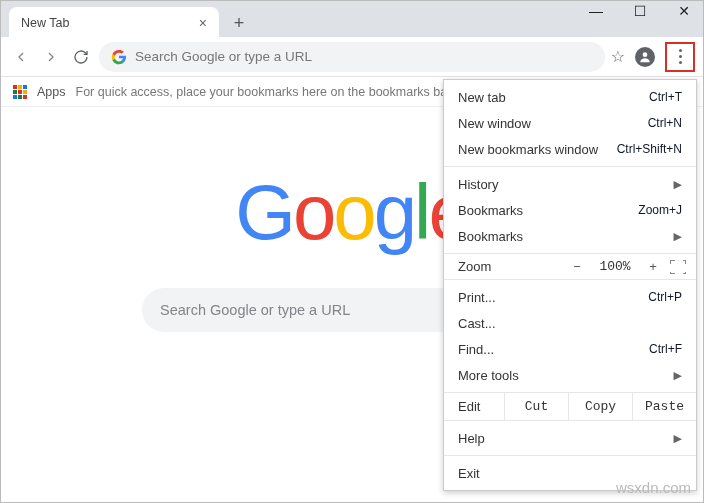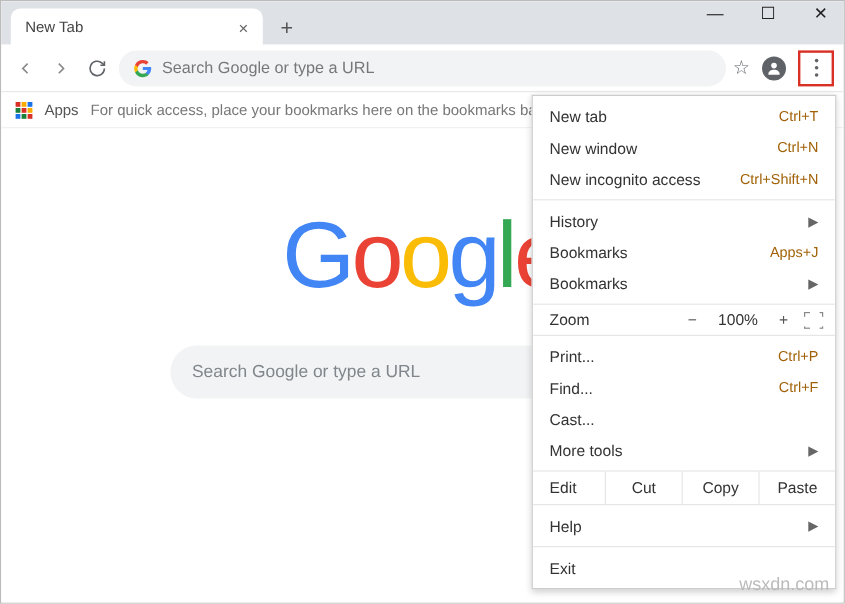--- a/index.html
+++ b/index.html
@@ -37,32 +37,32 @@
 .logo span:nth-child(6){color:#EA4335}
 .searchbox { margin-top:30px; width:420px; height:44px; background:#f1f3f4; border-radius:22px; display:flex; align-items:center; padding:0 18px; color:#80868b; font-size:14.5px; }
 .watermark { position:absolute; bottom:6px; right:12px; color:#bbb; font-size:15px; }
 
 
 .menu { position:absolute; top:78px; right:6px; width:254px; background:#fff; border:1px solid #ccc; box-shadow:0 2px 6px rgba(0,0,0,.2); font-size:13px; color:#333; }
 .menu-section { padding:4px 0; }
 .menu hr { border:none; border-top:1px solid #e6e6e6; margin:0; }
 .menu-item { display:flex; align-items:center; justify-content:space-between; padding:5px 14px; min-height:26px; cursor:default; }
 .menu-item .arrow { color:#666; font-size:11px; }
-.shortcut { color:#a16207; font-size:12px; }
+.shortcut { color:#0f172a; font-size:12px; }
 .zoom-row { display:flex; align-items:center; padding:5px 10px 5px 14px; gap:6px; }
 .zoom-row .lbl { flex:1; }
 .zoom-btn { width:22px; text-align:center; color:#555; }
-.zoom-val { width:42px; text-align:center; }
+.zoom-val { width:42px; text-align:center;font-family:Liberation Mono, monospace; }
 .fullscreen-icon { width:16px; height:14px; border:1px solid #888; position:relative; }
 .fullscreen-icon::before,.fullscreen-icon::after{content:"";position:absolute;background:#fff;}
 .fullscreen-icon::before{left:4px;top:-1px;width:8px;height:16px}
 .fullscreen-icon::after{top:3px;left:-1px;height:8px;width:18px}
 .edit-row { display:flex; align-items:stretch; }
 .edit-row .lbl { padding:6px 14px; flex:0 0 60px; }
-.edit-row .btn { flex:1; text-align:center; padding:6px 0; border-left:1px solid #e6e6e6; }
+.edit-row .btn { flex:1; text-align:center; padding:6px 0; border-left:1px solid #e6e6e6;font-family:Liberation Mono, monospace; }
 .hl-settings { border:2px solid #d93025; margin:-2px 0; }
 </style>
 </head>
 <body>
 
 <div class="titlebar">
   <div class="tab">
     <span>New Tab</span>
     <span class="close">×</span>
   </div>
@@ -147,33 +147,33 @@
   <div class="menu-section">
     <div class="menu-item">
         <span>New tab</span>
         <span class="shortcut">Ctrl+T</span>
       </div>
     <div class="menu-item">
         <span>New window</span>
         <span class="shortcut">Ctrl+N</span>
       </div>
     <div class="menu-item">
-        <span>New incognito access</span>
+        <span>New bookmarks window</span>
         <span class="shortcut">Ctrl+Shift+N</span>
       </div>
   </div>
   <hr>
   <div class="menu-section">
     <div class="menu-item">
         <span>History</span>
         <span class="arrow">▶</span>
       </div>
     <div class="menu-item">
         <span>Bookmarks</span>
-        <span class="shortcut">Apps+J</span>
+        <span class="shortcut">Zoom+J</span>
       </div>
     <div class="menu-item">
         <span>Bookmarks</span>
         <span class="arrow">▶</span>
       </div>
   </div>
   <hr>
   <div class="zoom-row">
     <span class="lbl">Zoom</span>
     <span class="zoom-btn">−</span>
@@ -181,25 +181,25 @@
     <span class="zoom-btn">+</span>
     <span class="fullscreen-icon"></span>
   </div>
   <hr>
   <div class="menu-section">
     <div class="menu-item">
         <span>Print...</span>
         <span class="shortcut">Ctrl+P</span>
       </div>
     <div class="menu-item">
+        <span>Cast...</span>
+      </div>
+    <div class="menu-item">
         <span>Find...</span>
         <span class="shortcut">Ctrl+F</span>
-      </div>
-    <div class="menu-item">
-        <span>Cast...</span>
       </div>
     <div class="menu-item">
         <span>More tools</span>
         <span class="arrow">▶</span>
       </div>
   </div>
   <hr>
   <div class="edit-row">
     <span class="lbl">Edit</span>
     <span class="btn">Cut</span>

